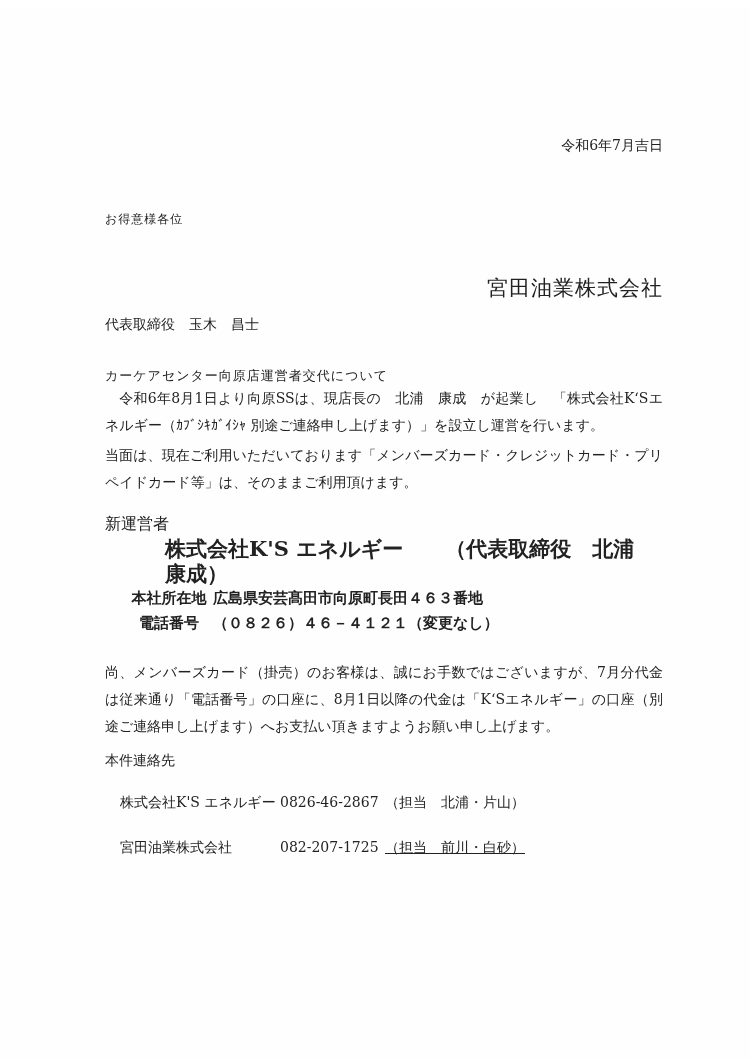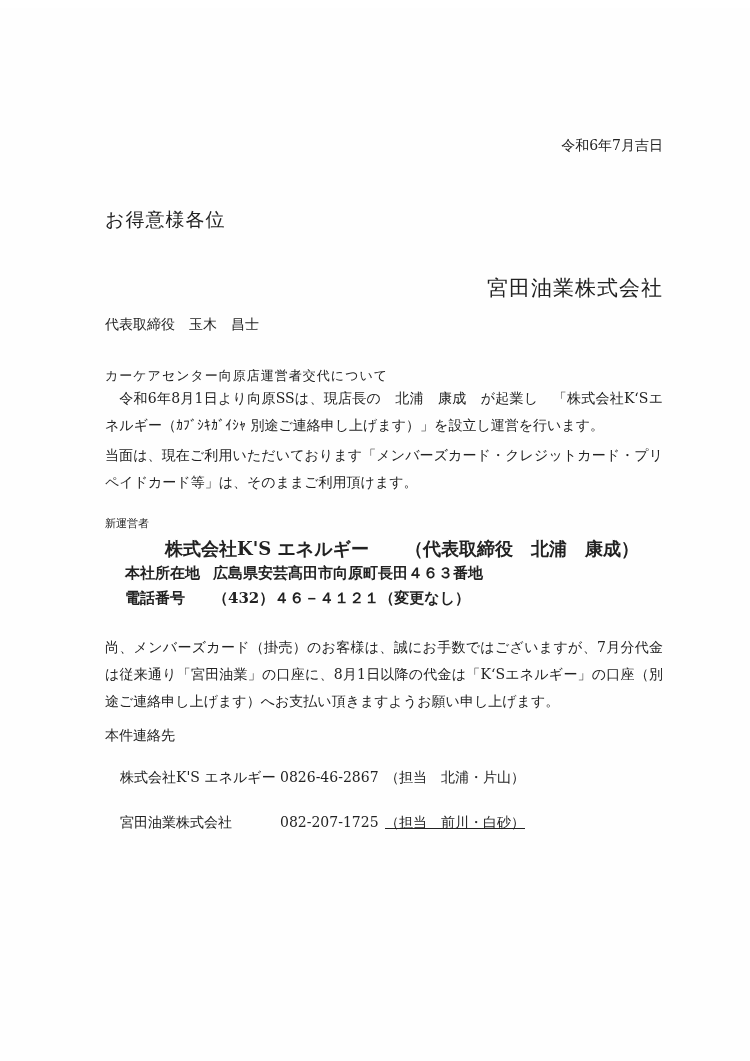--- a/index.html
+++ b/index.html
@@ -19,21 +19,21 @@
     padding: 128px 87px 0 105px;
     margin-top: 8px;
   }
   .date-line {
     text-align: right;
     font-size: 14px;
     line-height: 18px;
   }
   .recipient {
     margin-top: 56px;
-    font-size: 19px;
+    font-size: 12px;
     line-height: 19px;
     letter-spacing: 1px;
   }
   .sender-company {
     margin-top: 46px;
     text-align: right;
     font-size: 21px;
     line-height: 26px;
     letter-spacing: 1px;
   }
@@ -55,39 +55,40 @@
     font-size: 14px;
     line-height: 27px;
     text-align: justify;
   }
   .para-1 { margin-top: 20px; }
   .para-2 { margin-top: 0; }
   .para-3 { margin-top: 3px; }
   .para-4 { margin-top: 23px; }
   .section-label {
     margin-top: 18px;
-    font-size: 11px;
+    font-size: 16px;
     line-height: 20px;
   }
   .operator-company {
     margin-top: 2px;
     padding-left: 60px;
     font-weight: bold;
-    font-size: 18px;
+    font-size: 21px;
     line-height: 25px;
   }
   .operator-row {
     padding-left: 20px;
     font-weight: bold;
     font-size: 15px;
     line-height: 25px;
   }
   .op-label {
     display: inline-block;
     width: 88px;
+    text-align: center;
   }
   .contacts-label {
     margin-top: 10px;
     font-size: 14px;
     line-height: 20px;
   }
   .contact-row {
     padding-left: 15px;
     font-size: 14px;
     line-height: 20px;
@@ -126,24 +127,24 @@
 
   <div class="section-label">新運営者</div>
 
   <div class="operator-company">株式会社K'S エネルギー　　（代表取締役　北浦　康成）</div>
 
   <div class="operator-row">
     <span class="op-label">本社所在地</span><span>広島県安芸髙田市向原町長田４６３番地</span>
   </div>
 
   <div class="operator-row">
-    <span class="op-label">電話番号</span><span>（432）４６－４１２１（変更なし）</span>
+    <span class="op-label">電話番号</span><span>（０８２６）４６－４１２１（変更なし）</span>
   </div>
 
-  <p class="para para-4">尚、メンバーズカード（掛売）のお客様は、誠にお手数ではございますが、7月分代金は従来通り「宮田油業」の口座に、8月1日以降の代金は「K‘Sエネルギー」の口座（別途ご連絡申し上げます）へお支払い頂きますようお願い申し上げます。</p>
+  <p class="para para-4">尚、メンバーズカード（掛売）のお客様は、誠にお手数ではございますが、7月分代金は従来通り「電話番号」の口座に、8月1日以降の代金は「K‘Sエネルギー」の口座（別途ご連絡申し上げます）へお支払い頂きますようお願い申し上げます。</p>
 
   <div class="contacts-label">本件連絡先</div>
 
   <div class="contact-row contact-row-1">
     <span class="contact-name">株式会社K'S エネルギー</span><span class="contact-phone">0826-46-2867</span><span>（担当　北浦・片山）</span>
   </div>
 
   <div class="contact-row contact-row-2">
     <span class="contact-name">宮田油業株式会社</span><span class="contact-phone">082-207-1725</span><span>（担当　前川・白砂）</span>
   </div>

